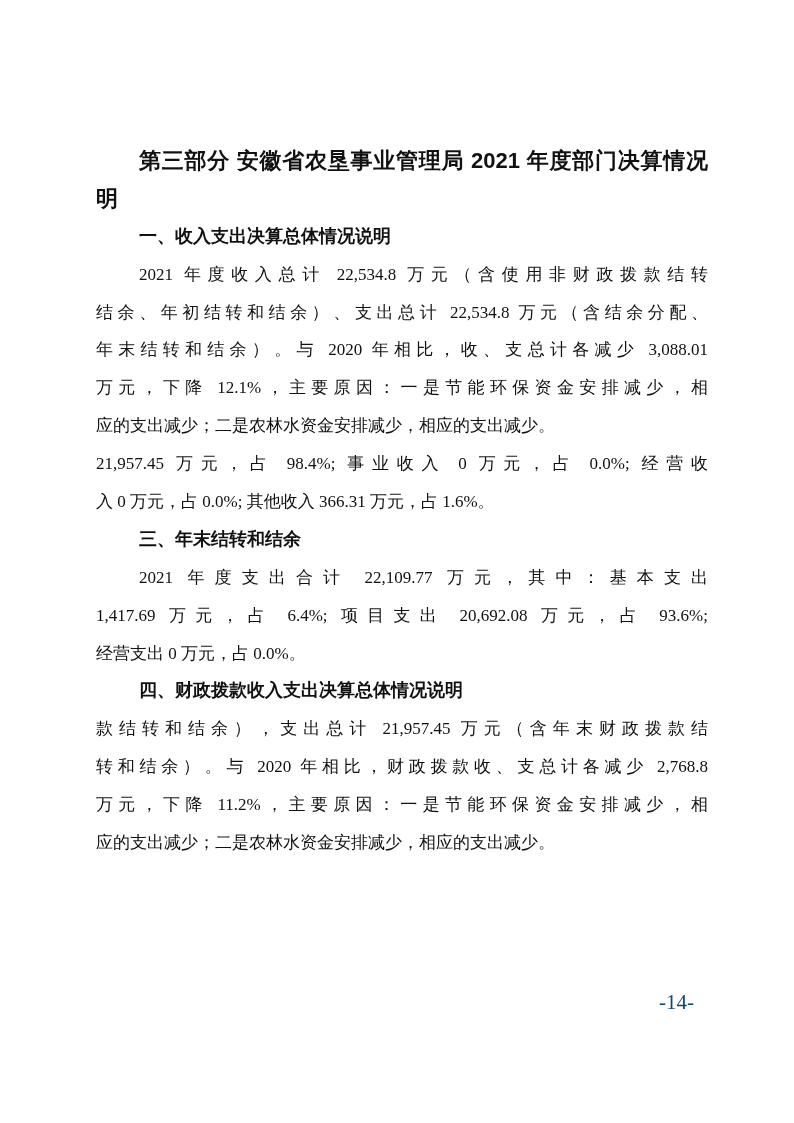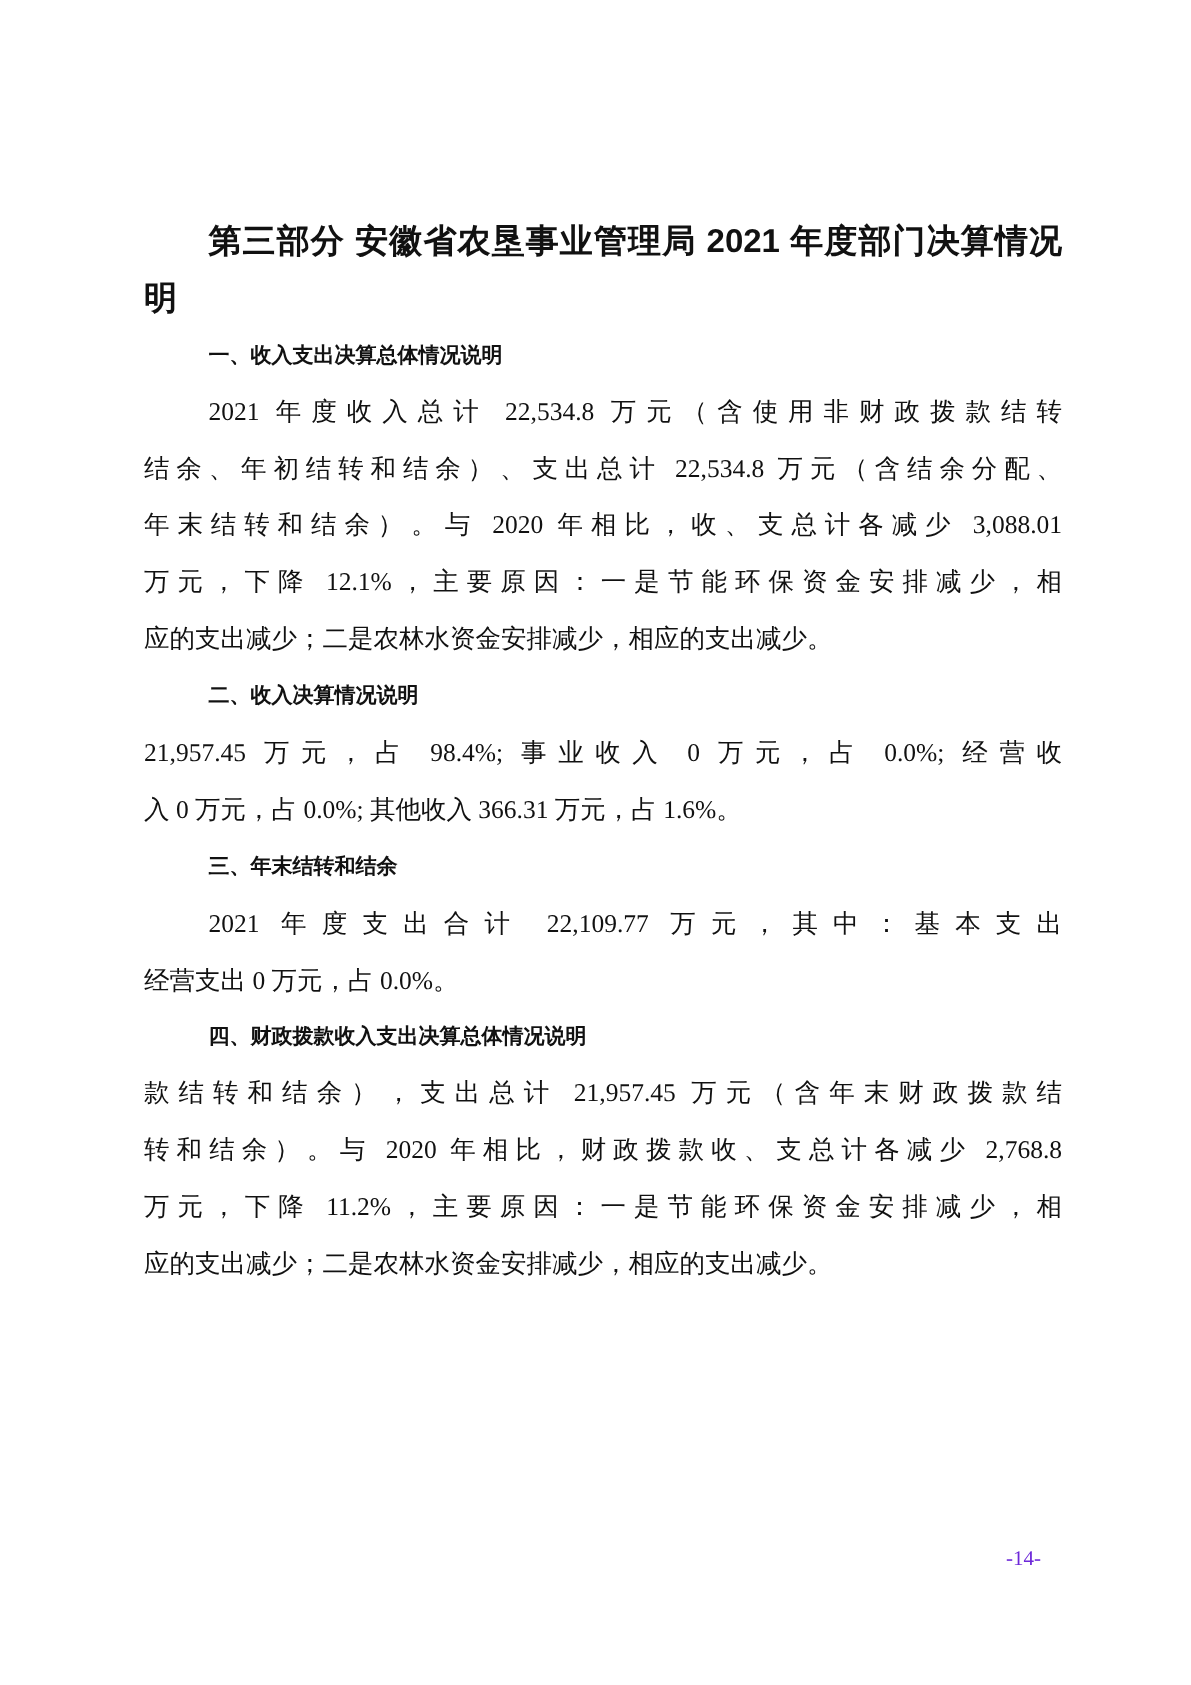--- a/index.html
+++ b/index.html
@@ -32,60 +32,60 @@
     font-weight: normal;
   }
   .line.title {
     font-family: "Liberation Sans", sans-serif;
     font-weight: bold;
     font-size: 22px;
   }
   .line.heading {
     font-family: "Liberation Sans", sans-serif;
     font-weight: bold;
-    font-size: 14px;
+    font-size: 18px;
   }
   .line.indent {
     text-indent: 43px;
   }
   .line.fill {
     text-align: justify;
     text-align-last: justify;
   }
   .page-number {
     position: absolute;
-    top: 1028px;
+    top: 990px;
     right: 100px;
-    font-size: 14px;
+    font-size: 21px;
     line-height: 24px;
     font-family: "Liberation Serif", serif;
-    color: #6d28d9;
+    color: #0c4a6e;
   }
 </style>
 </head>
 <body>
 
 <div class="page">
   <div class="content">
     <div class="line title fill indent">第三部分 安徽省农垦事业管理局 2021 年度部门决算情况说</div>
     <div class="line title">明</div>
 
     <div class="line heading indent">一、收入支出决算总体情况说明</div>
     <div class="line body fill indent">2021 年度收入总计 22,534.8 万元（含使用非财政拨款结转</div>
     <div class="line body fill">结余、年初结转和结余）、支出总计 22,534.8 万元（含结余分配、</div>
     <div class="line body fill">年末结转和结余）。与 2020 年相比，收、支总计各减少 3,088.01</div>
     <div class="line body fill">万元，下降 12.1%，主要原因：一是节能环保资金安排减少，相</div>
     <div class="line body">应的支出减少；二是农林水资金安排减少，相应的支出减少。</div>
 
-    <div class="line heading indent">二、收入决算情况说明</div>
     <div class="line body fill">21,957.45 万元，占 98.4%; 事业收入 0 万元，占 0.0%; 经营收</div>
     <div class="line body">入 0 万元，占 0.0%; 其他收入 366.31 万元，占 1.6%。</div>
 
     <div class="line heading indent">三、年末结转和结余</div>
     <div class="line body fill indent">2021 年度支出合计 22,109.77 万元，其中：基本支出</div>
+    <div class="line body fill">1,417.69 万元，占 6.4%; 项目支出 20,692.08 万元，占 93.6%;</div>
     <div class="line body">经营支出 0 万元，占 0.0%。</div>
 
     <div class="line heading indent">四、财政拨款收入支出决算总体情况说明</div>
     <div class="line body fill">款结转和结余），支出总计 21,957.45 万元（含年末财政拨款结</div>
     <div class="line body fill">转和结余）。与 2020 年相比，财政拨款收、支总计各减少 2,768.8</div>
     <div class="line body fill">万元，下降 11.2%，主要原因：一是节能环保资金安排减少，相</div>
     <div class="line body">应的支出减少；二是农林水资金安排减少，相应的支出减少。</div>
   </div>
 
   <div class="page-number">-14-</div>

